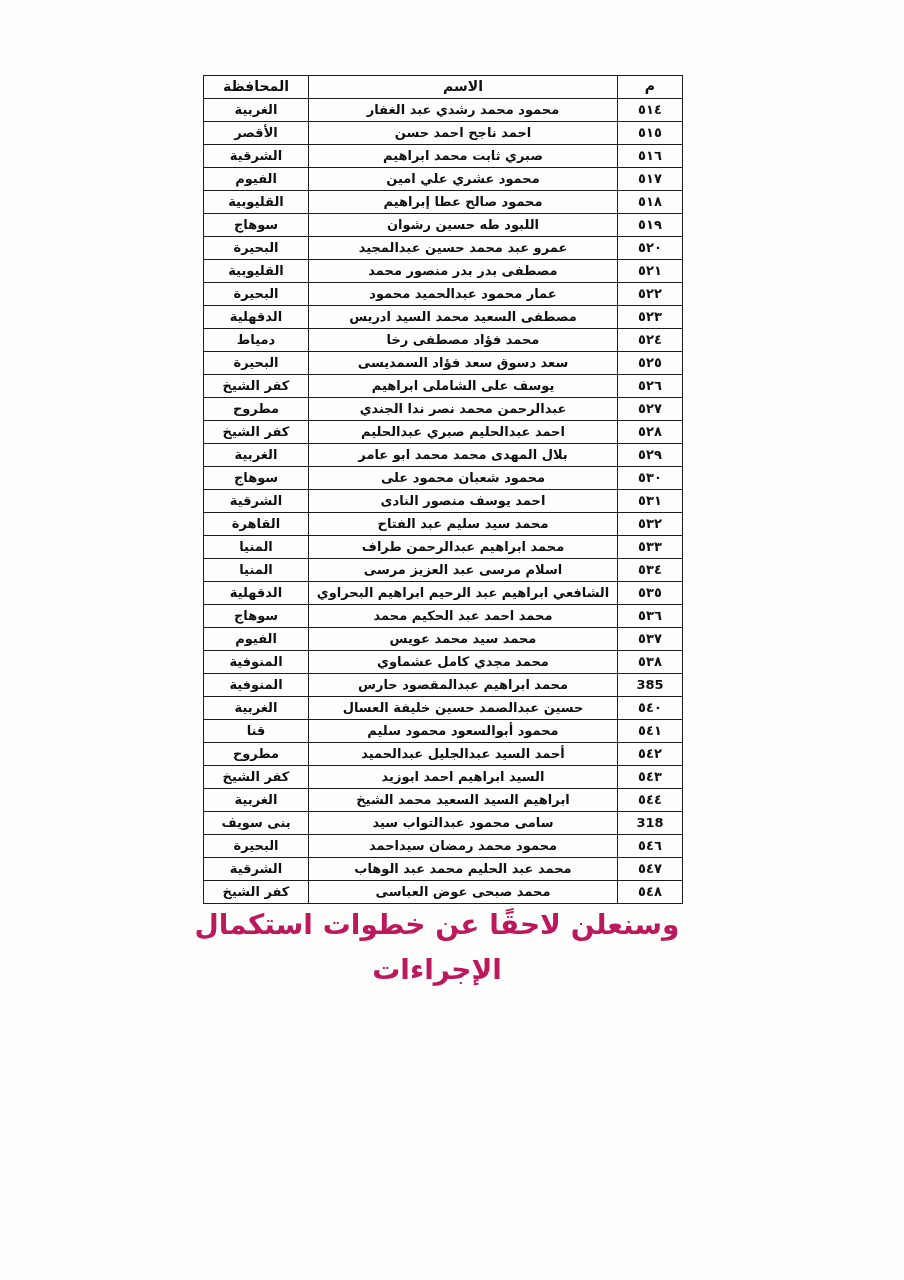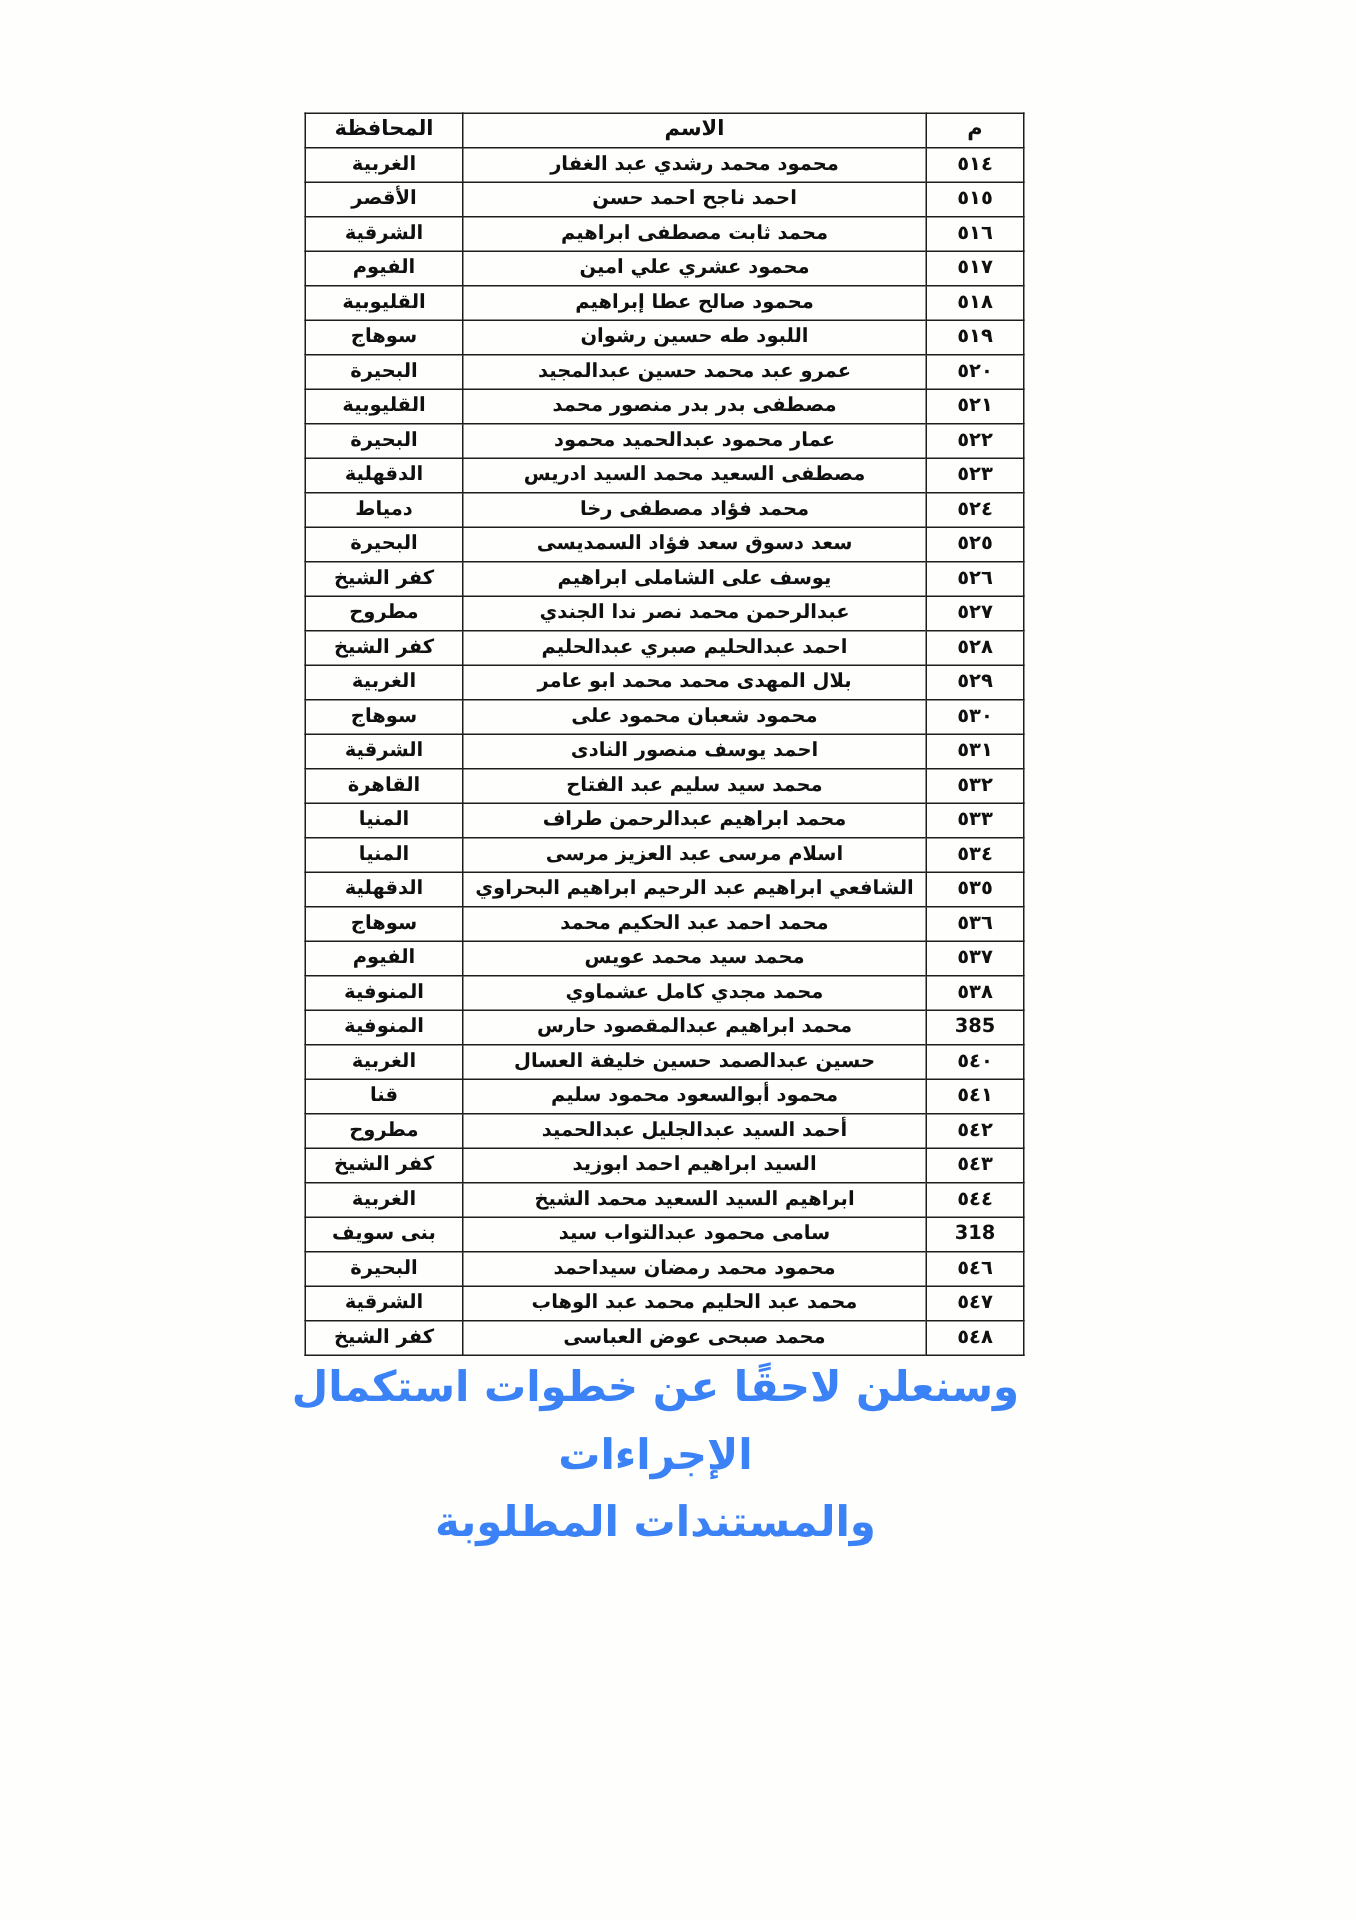--- a/index.html
+++ b/index.html
@@ -80,21 +80,21 @@
           <td class="col-name">محمود محمد رشدي عبد الغفار</td>
           <td class="col-governorate">الغربية</td>
         </tr>
         <tr>
           <td class="col-number">٥١٥</td>
           <td class="col-name">احمد ناجح احمد حسن</td>
           <td class="col-governorate">الأقصر</td>
         </tr>
         <tr>
           <td class="col-number">٥١٦</td>
-          <td class="col-name">محمد ثابت مصطفى ابراهيم</td>
+          <td class="col-name">صبري ثابت محمد ابراهيم</td>
           <td class="col-governorate">الشرقية</td>
         </tr>
         <tr>
           <td class="col-number">٥١٧</td>
           <td class="col-name">محمود عشري علي امين</td>
           <td class="col-governorate">الفيوم</td>
         </tr>
         <tr>
           <td class="col-number">٥١٨</td>
           <td class="col-name">محمود صالح عطا إبراهيم</td>
@@ -246,18 +246,17 @@
           <td class="col-governorate">الشرقية</td>
         </tr>
         <tr>
           <td class="col-number">٥٤٨</td>
           <td class="col-name">محمد صبحى عوض العباسى</td>
           <td class="col-governorate">كفر الشيخ</td>
         </tr>
       </tbody>
   </table>
 
-  <div class="footer-note" style="color: #3b82f6;">
+  <div class="footer-note" style="color: #be185d;">
     <span class="line">وسنعلن لاحقًا عن خطوات استكمال الإجراءات</span>
-    <span class="line">والمستندات المطلوبة</span>
   </div>
 
 </div>
 
 </body></html>

